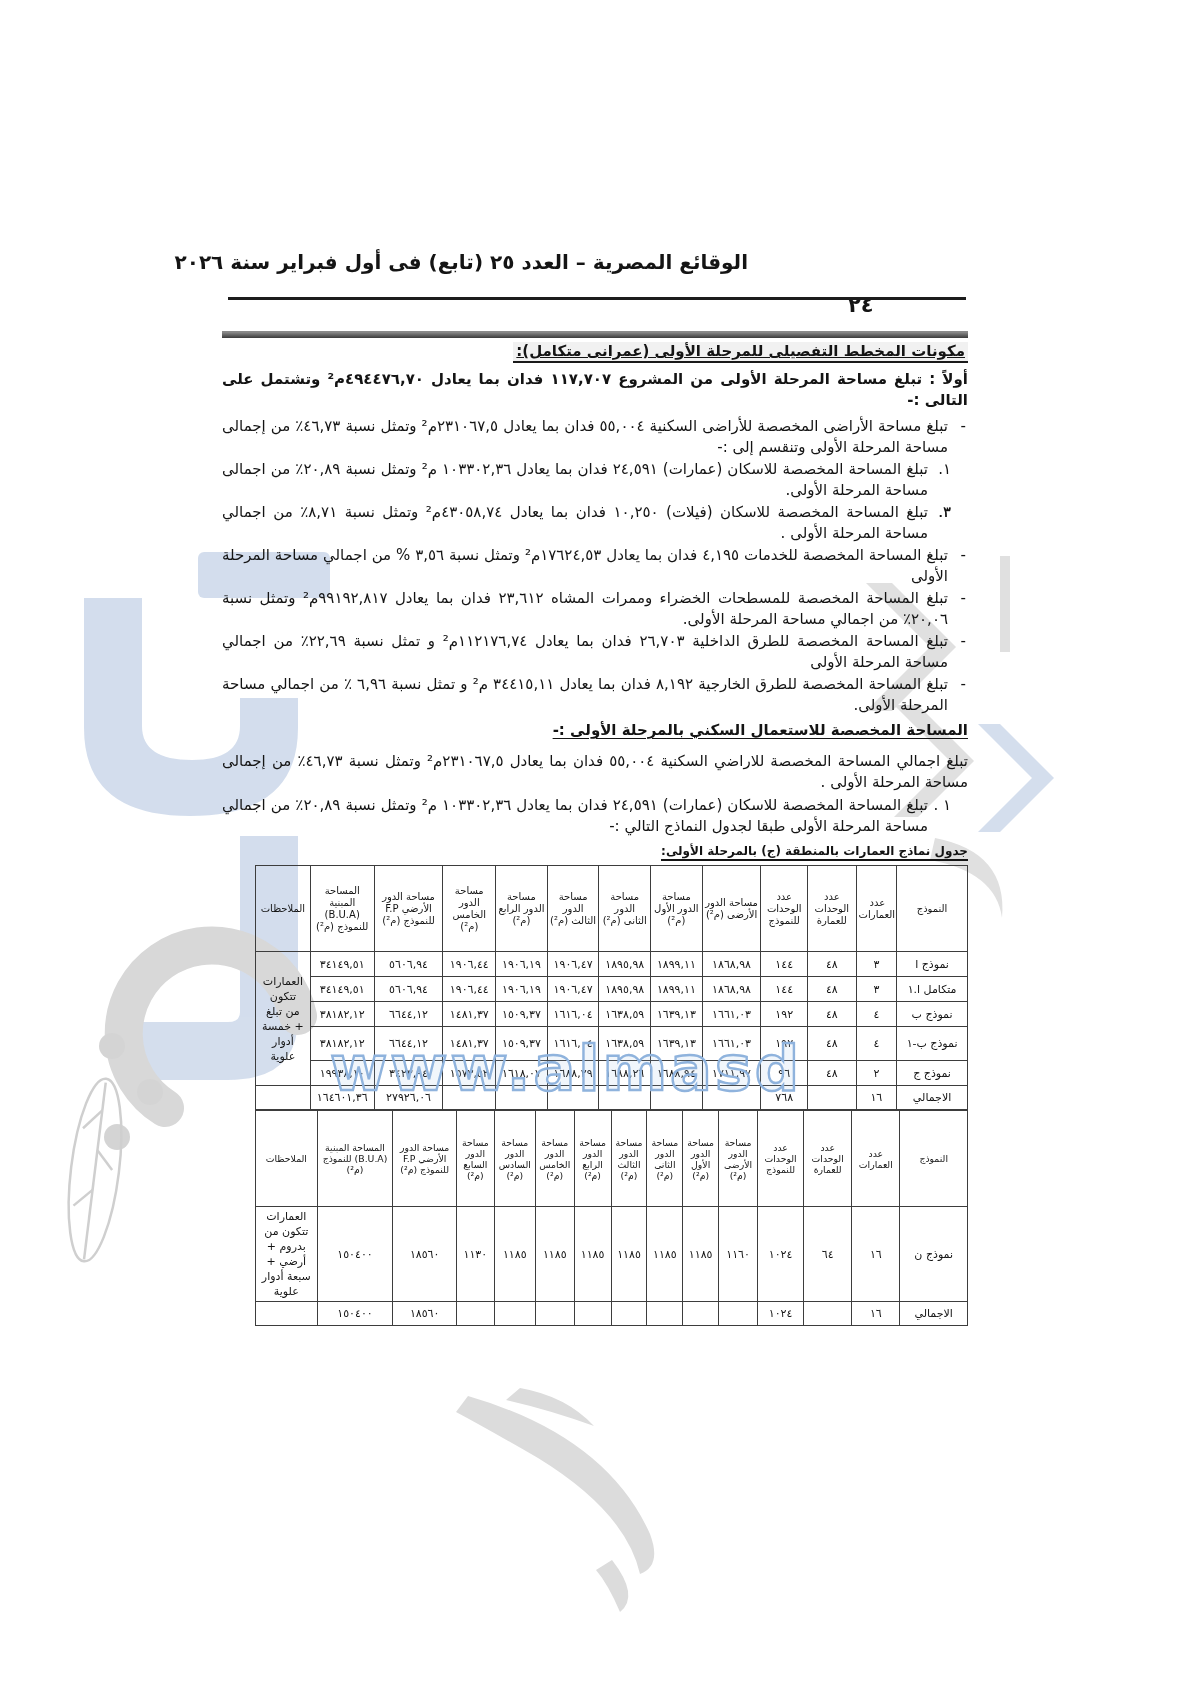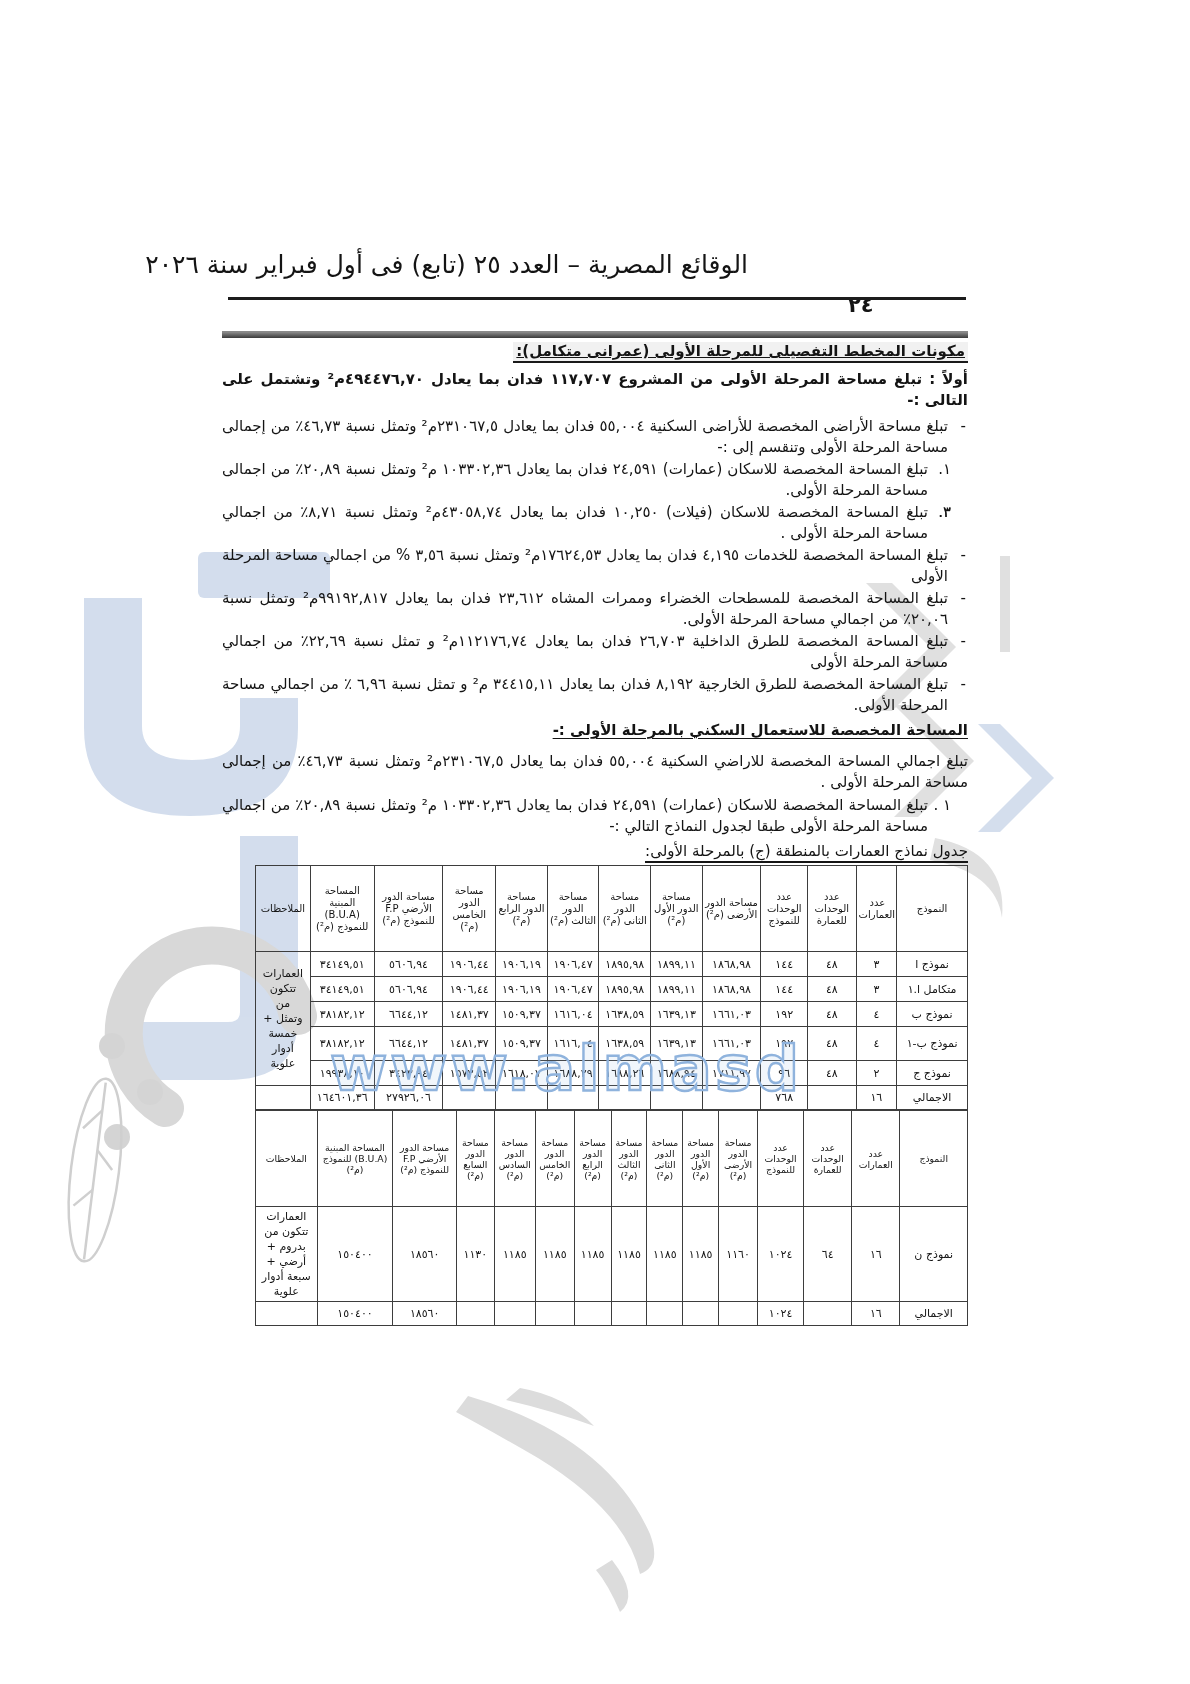--- a/index.html
+++ b/index.html
@@ -3,39 +3,39 @@
 <meta charset="utf-8">
 <style>
   html,body{margin:0;padding:0;}
   body{
     width:1190px;height:1684px;position:relative;background:#ffffff;
     font-family:"DejaVu Sans",sans-serif;color:#141414;overflow:hidden;
   }
   .wm-layer{position:absolute;inset:0;z-index:0;pointer-events:none;}
   .page-header{position:absolute;top:250px;left:0;width:1190px;height:34px;z-index:1;}
   .gz-title{position:absolute;left:300px;top:0;width:448px;text-align:center;
-    font-size:25px;font-weight:normal;direction:rtl;white-space:nowrap;}
+    font-size:20px;font-weight:bold;direction:rtl;white-space:nowrap;}
   .pg-num{position:absolute;left:848px;top:0;width:44px;font-size:21px;font-weight:bold;text-align:left;margin-top:43px;}
   .hrule{position:absolute;top:297px;left:228px;width:738px;border-top:3px solid #1c1c1c;z-index:1;}
   .content{position:absolute;top:331px;left:222px;width:746px;direction:rtl;z-index:1;
     font-size:15px;line-height:21px;text-align:justify;}
   .topbar{border-top:1.5px solid #8a8a8a;margin-bottom:3px;}
   .topbar .bar{height:6px;background:linear-gradient(180deg,#8d8d8d,#3a3a3a);}
   .h1{margin:3px 0 4px 0;text-decoration:underline;}
   .h1 .hl{font-weight:bold;font-size:15px;background:rgba(50,50,50,0.07);
     border-bottom:2px solid #1a1a1a;padding:0 3px 1px 3px;}
   .h2{font-weight:bold;font-size:15px;text-underline-offset:3px;
     margin:7px 0 5px 0;}
   .li{position:relative;padding-right:20px;margin-bottom:1px;}
   .li .mk{position:absolute;right:2px;top:0;}
   .li.num{margin-right:14px;padding-right:26px;}
   .li.num .mk{right:3px;}
   .h3{font-weight:bold;font-size:15px;text-decoration:underline;text-underline-offset:3px;margin:4px 0 2px 0;}
   .plain{margin:10px 0 2px 0;}
-  .ttl{font-weight:normal;font-size:15px;margin:4px 0 3px 0;}
+  .ttl{font-weight:bold;font-size:12px;margin:4px 0 3px 0;}
   .ttl span{border-bottom:2px solid #151515;padding-bottom:1px;}
   table{border-collapse:collapse;direction:rtl;table-layout:fixed;background:transparent;}
   #t1{width:713px;}
   #t2{width:713px;}
   th,td{border:1px solid #3d3d3d;text-align:center;vertical-align:middle;
     padding:1px 2px;overflow:hidden;}
   th{font-weight:normal;font-size:10px;line-height:12px;}
   #t2 th{font-size:9.3px;line-height:11px;}
   td{font-size:11px;}
   #t1 thead tr{height:86px;}
@@ -160,21 +160,21 @@
           <td>٤٨</td>
           <td>١٤٤</td>
           <td>١٨٦٨,٩٨</td>
           <td>١٨٩٩,١١</td>
           <td>١٨٩٥,٩٨</td>
           <td>١٩٠٦,٤٧</td>
           <td>١٩٠٦,١٩</td>
           <td>١٩٠٦,٤٤</td>
           <td>٥٦٠٦,٩٤</td>
           <td>٣٤١٤٩,٥١</td>
-          <td rowspan="5" class="notes">العمارات تتكون من وتمثل + خمسة أدوار علوية</td>
+          <td rowspan="5" class="notes">العمارات تتكون من تبلغ + خمسة أدوار علوية</td>
         </tr>
         <tr>
           <td class="modelcol">متكامل ا.١</td>
           <td>٣</td>
           <td>٤٨</td>
           <td>١٤٤</td>
           <td>١٨٦٨,٩٨</td>
           <td>١٨٩٩,١١</td>
           <td>١٨٩٥,٩٨</td>
           <td>١٩٠٦,٤٧</td>

